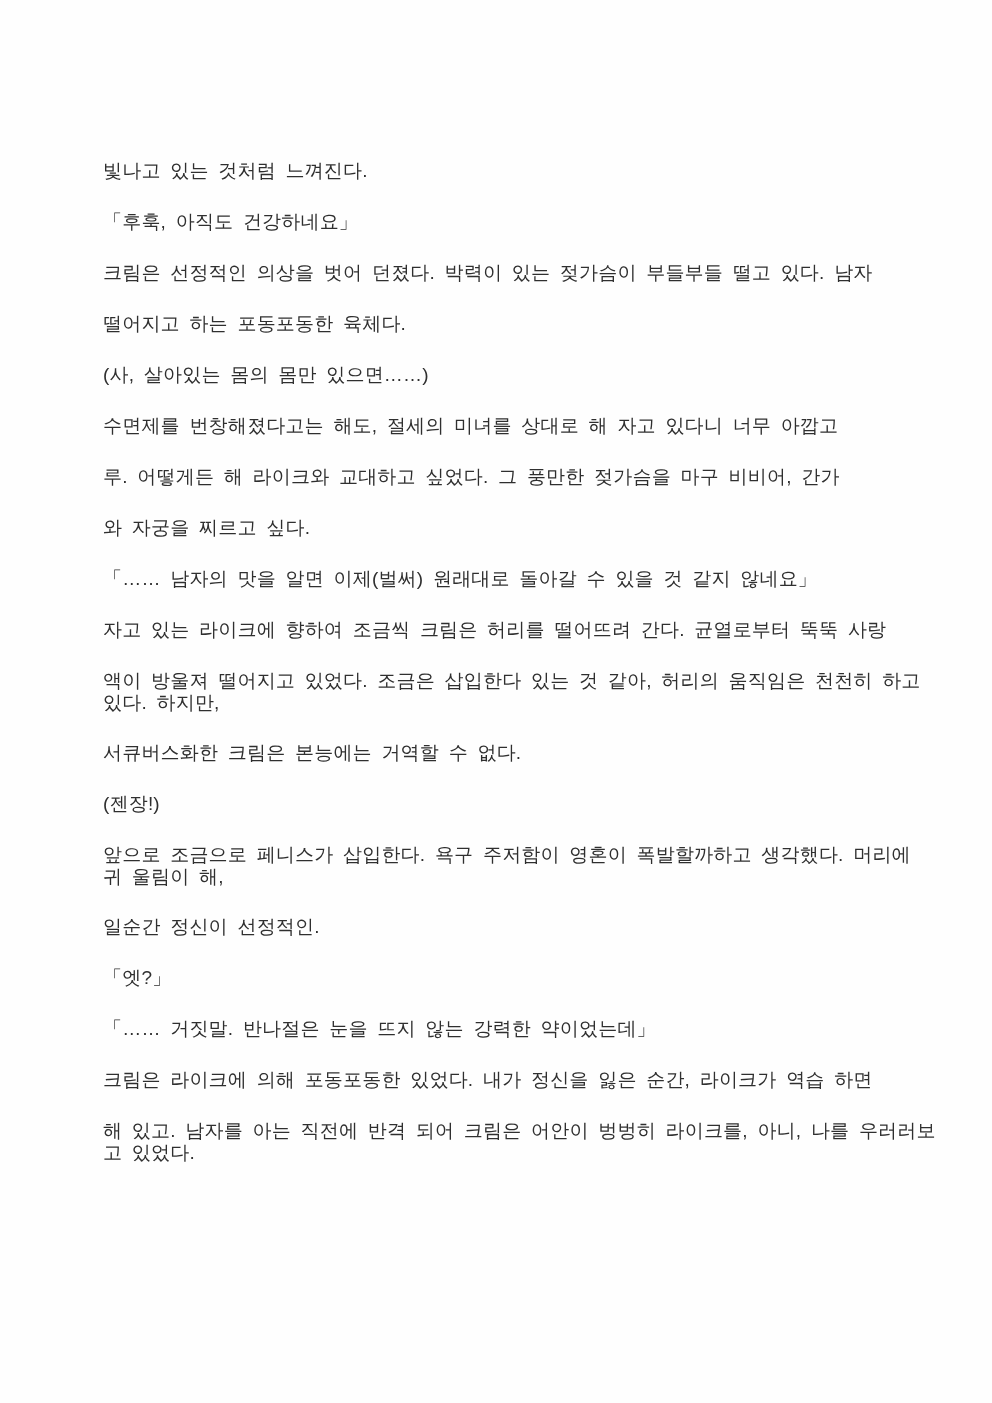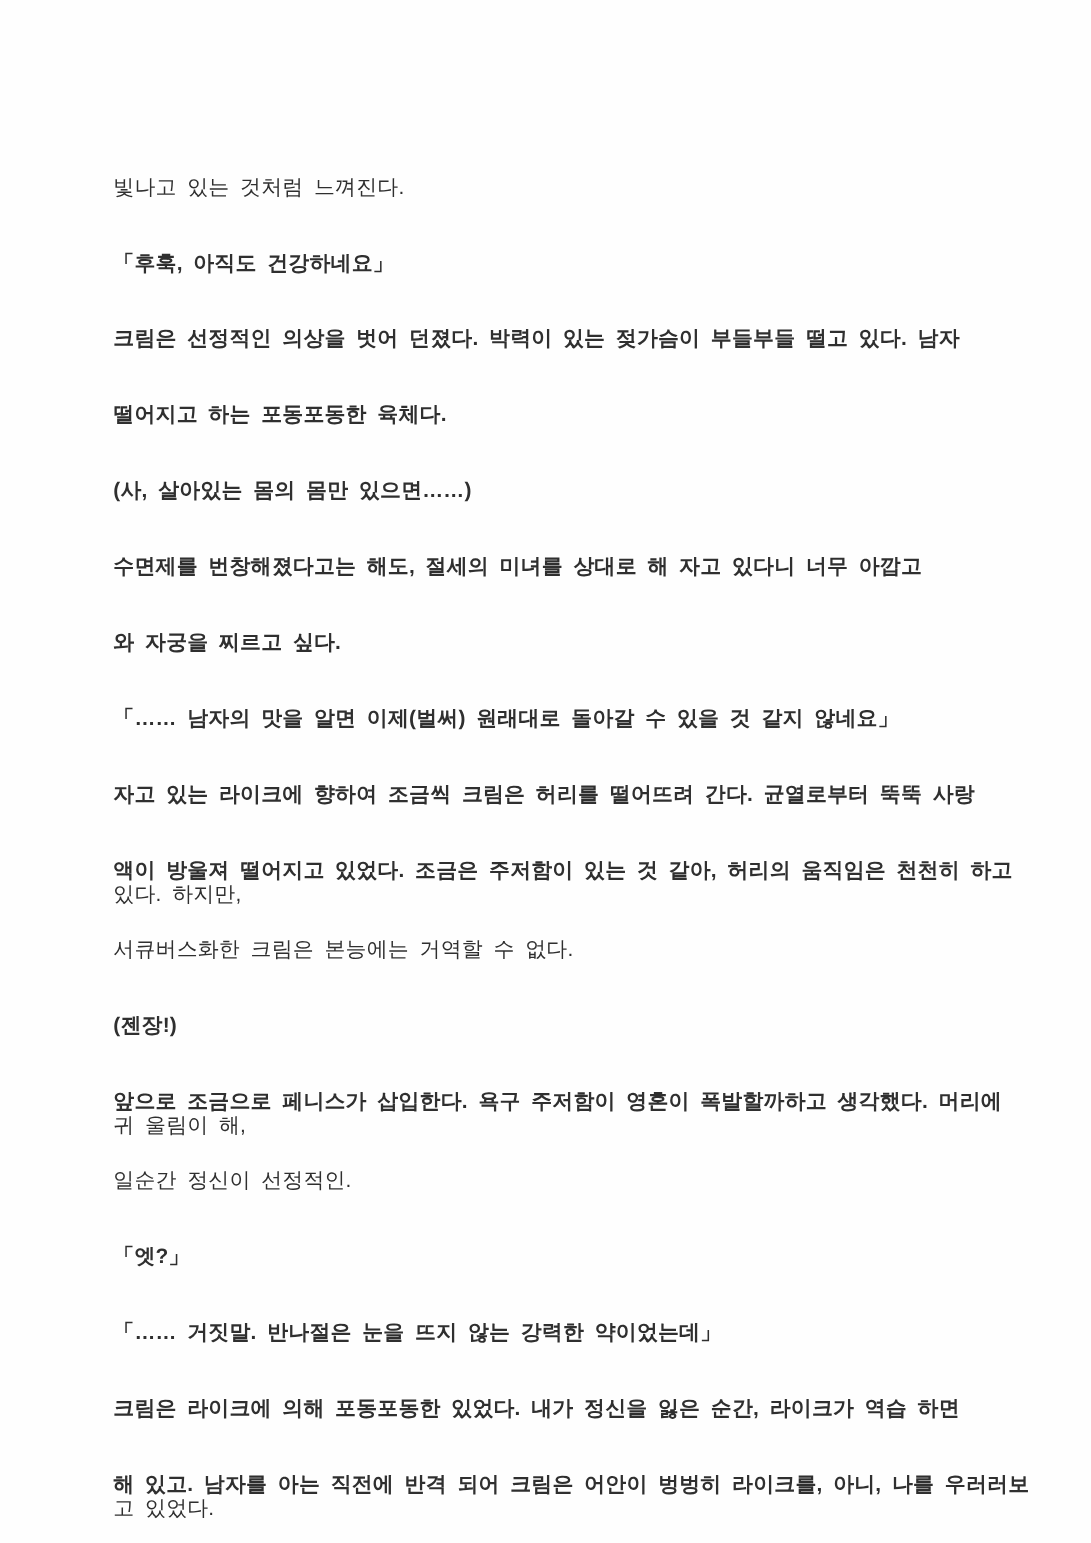--- a/index.html
+++ b/index.html
@@ -25,40 +25,41 @@
   .line {
     margin: 0;
     padding: 0;
     line-height: 21px;
     white-space: nowrap;
     word-spacing: 0.22em;
     letter-spacing: 0.01em;
     text-rendering: optimizeLegibility;
   }
   
-  .m-normal { margin-top: 48px; font-weight: bold; }
+  .m-normal { margin-top: 30px; }
   
   .m-tight  { margin-top: 1px; }
   
   .m-after  { margin-top: 29px; }
 </style>
 </head>
 <body>
 
 <main class="page" style="background: rgb(254, 254, 254); color: rgb(47, 47, 47);">
   <p class="line">빛나고 있는 것처럼 느껴진다.</p>
   <p class="line m-normal">「후훅, 아직도 건강하네요」</p>
   <p class="line m-normal">크림은 선정적인 의상을 벗어 던졌다. 박력이 있는 젖가슴이 부들부들 떨고 있다. 남자</p>
   <p class="line m-normal">떨어지고 하는 포동포동한 육체다.</p>
   <p class="line m-normal">(사, 살아있는 몸의 몸만 있으면……)</p>
   <p class="line m-normal">수면제를 번창해졌다고는 해도, 절세의 미녀를 상대로 해 자고 있다니 너무 아깝고</p>
+  <p class="line m-normal">루. 어떻게든 해 라이크와 교대하고 싶었다. 그 풍만한 젖가슴을 마구 비비어, 간가</p>
   <p class="line m-normal">와 자궁을 찌르고 싶다.</p>
   <p class="line m-normal">「…… 남자의 맛을 알면 이제(벌써) 원래대로 돌아갈 수 있을 것 같지 않네요」</p>
   <p class="line m-normal">자고 있는 라이크에 향하여 조금씩 크림은 허리를 떨어뜨려 간다. 균열로부터 뚝뚝 사랑</p>
-  <p class="line m-normal">액이 방울져 떨어지고 있었다. 조금은 주저함이 있는 것 같아, 허리의 움직임은 천천히 하고</p>
+  <p class="line m-normal">액이 방울져 떨어지고 있었다. 조금은 삽입한다 있는 것 같아, 허리의 움직임은 천천히 하고</p>
   <p class="line m-tight">있다. 하지만,</p>
   <p class="line m-after">서큐버스화한 크림은 본능에는 거역할 수 없다.</p>
   <p class="line m-normal">(젠장!)</p>
   <p class="line m-normal">앞으로 조금으로 페니스가 삽입한다. 욕구 주저함이 영혼이 폭발할까하고 생각했다. 머리에</p>
   <p class="line m-tight">귀 울림이 해,</p>
   <p class="line m-after">일순간 정신이 선정적인.</p>
   <p class="line m-normal">「엣?」</p>
   <p class="line m-normal">「…… 거짓말. 반나절은 눈을 뜨지 않는 강력한 약이었는데」</p>
   <p class="line m-normal">크림은 라이크에 의해 포동포동한 있었다. 내가 정신을 잃은 순간, 라이크가 역습 하면</p>
   <p class="line m-normal">해 있고. 남자를 아는 직전에 반격 되어 크림은 어안이 벙벙히 라이크를, 아니, 나를 우러러보</p>

